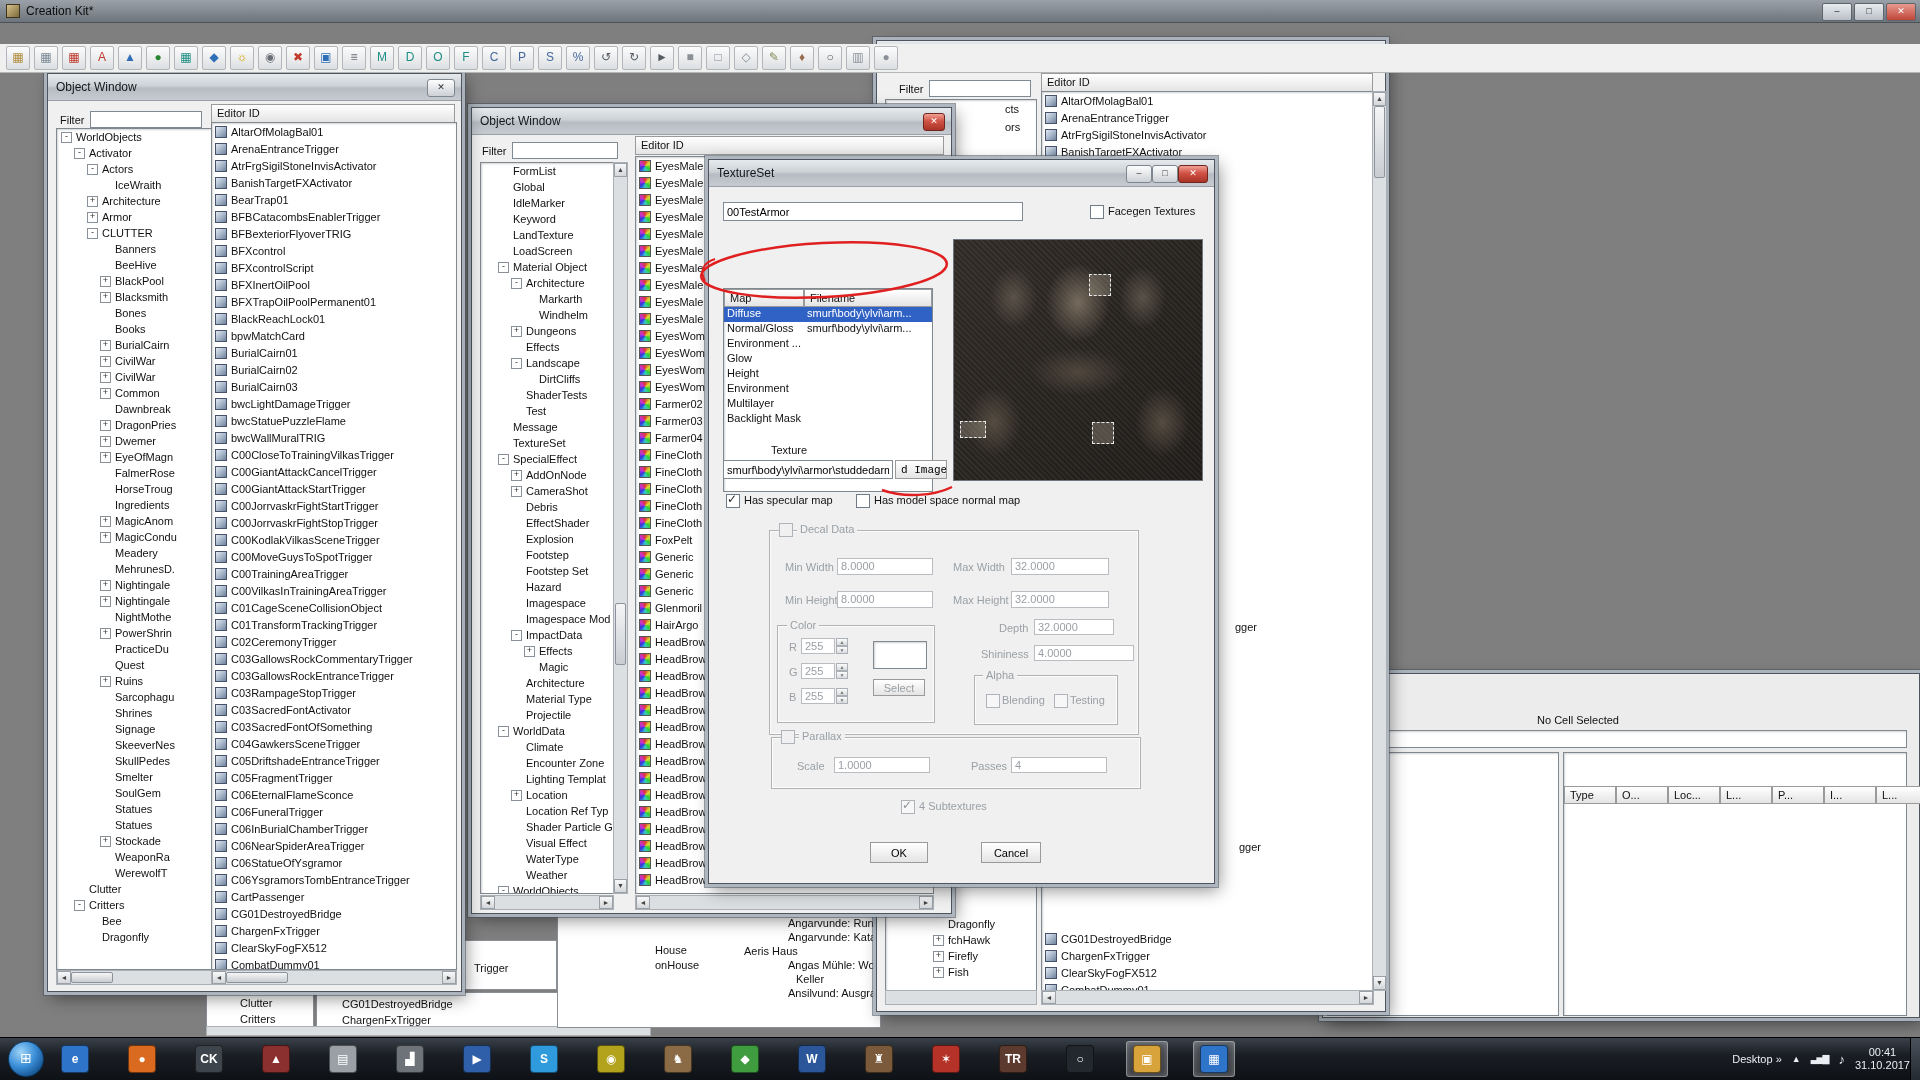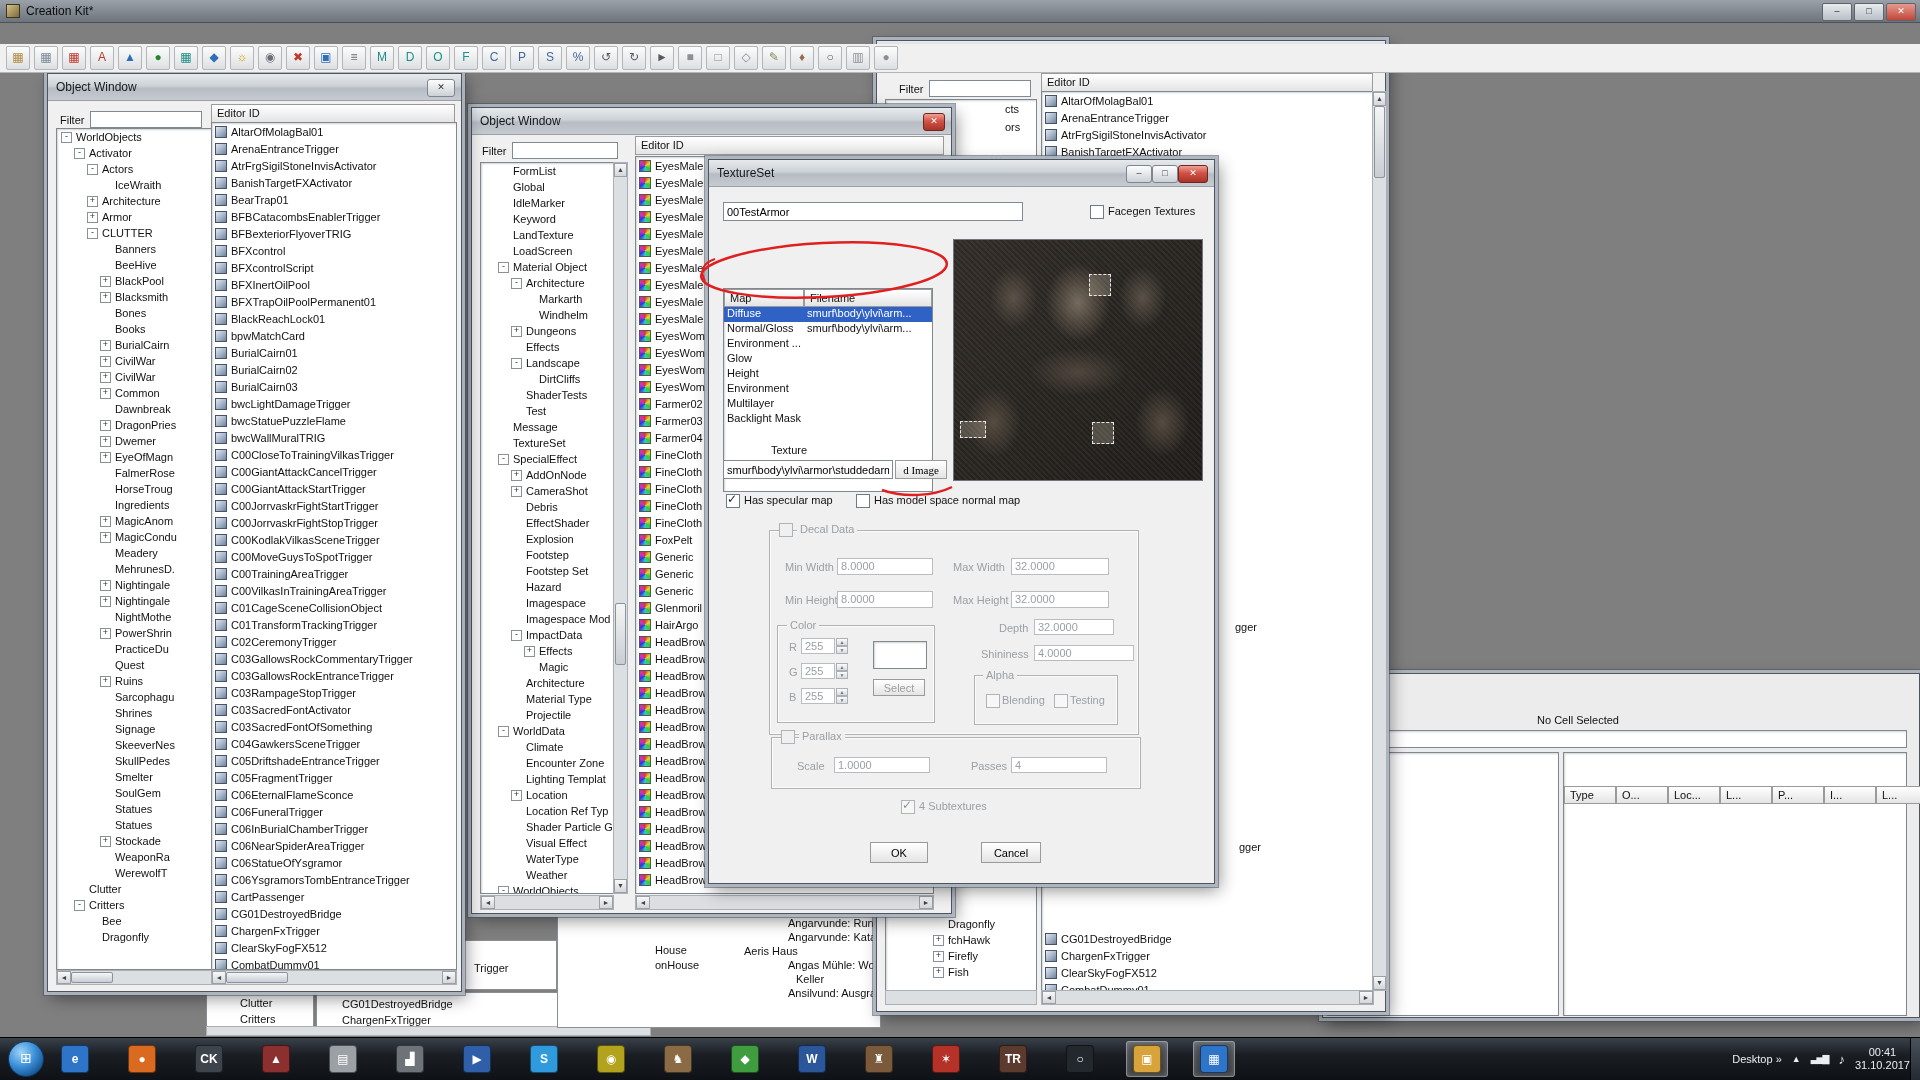--- a/index.html
+++ b/index.html
@@ -1347,21 +1347,21 @@
     </div>
 
     <div class="preview" style="left:244px;top:79px;width:248px;height:240px;">
       <span class="pvmark" style="left:135px;top:34px;width:20px;height:20px;"></span>
       <span class="pvmark" style="left:6px;top:181px;width:24px;height:15px;"></span>
       <span class="pvmark" style="left:138px;top:182px;width:20px;height:20px;"></span>
     </div>
 
     <div class="lbl" style="left:62px;top:284px;">Texture</div>
     <input class="input" style="left: 14px; top: 300px; width: 170px; height: 19px;" value="smurf\body\ylvi\armor\studdedarm">
-    <button class="hdrbtn" style="left:186px;top:300px;width:52px;height:19px;text-align:center;font-family:Liberation Serif, serif;">d Image</button>
+    <button class="hdrbtn" style="left:186px;top:300px;width:52px;height:19px;text-align:left;font-family:Liberation Mono, monospace;">d Image</button>
 
     <span class="cb on" style="left:17px;top:334px;"></span>
     <span class="lbl" style="left:35px;top:334px;">Has specular map</span>
     <span class="cb" style="left:147px;top:334px;"></span>
     <span class="lbl" style="left:165px;top:334px;">Has model space normal map</span>
 
     <div class="grp" style="left:60px;top:370px;width:368px;height:203px;"></div>
     <span class="cb dis" style="left:70px;top:363px;background:#f0f0f0;"></span>
     <span class="lbl dis-lbl" style="left:88px;top:363px;background:#f0f0f0;padding:0 3px;">Decal Data</span>
     <span class="lbl dis-lbl" style="left:76px;top:401px;">Min Width</span>

